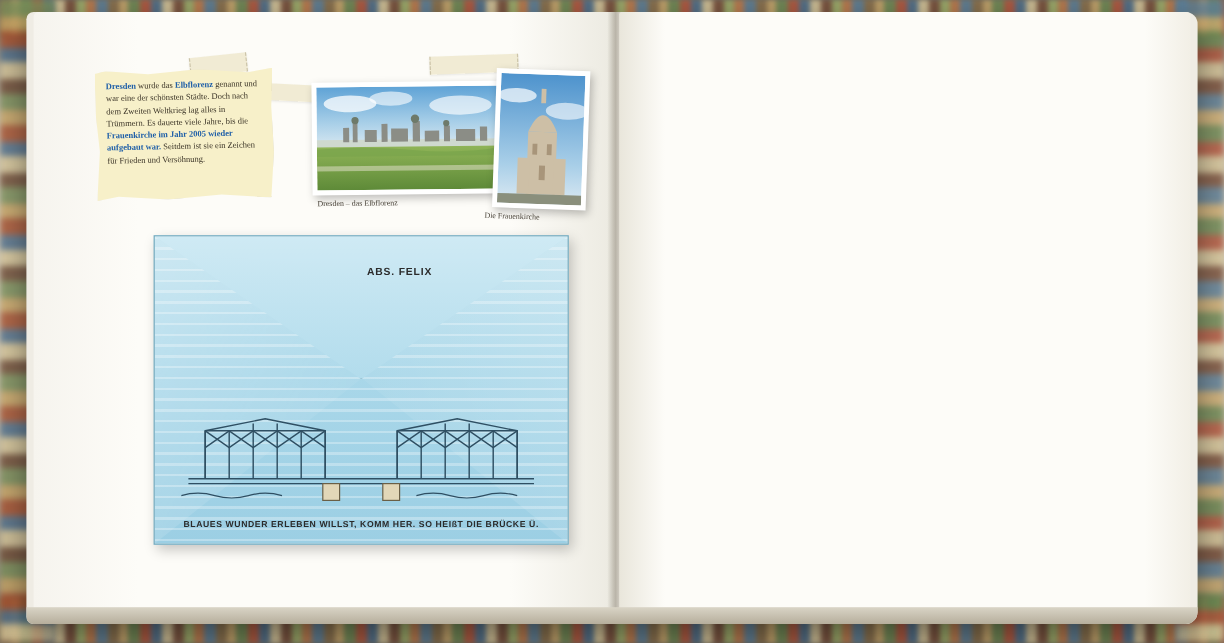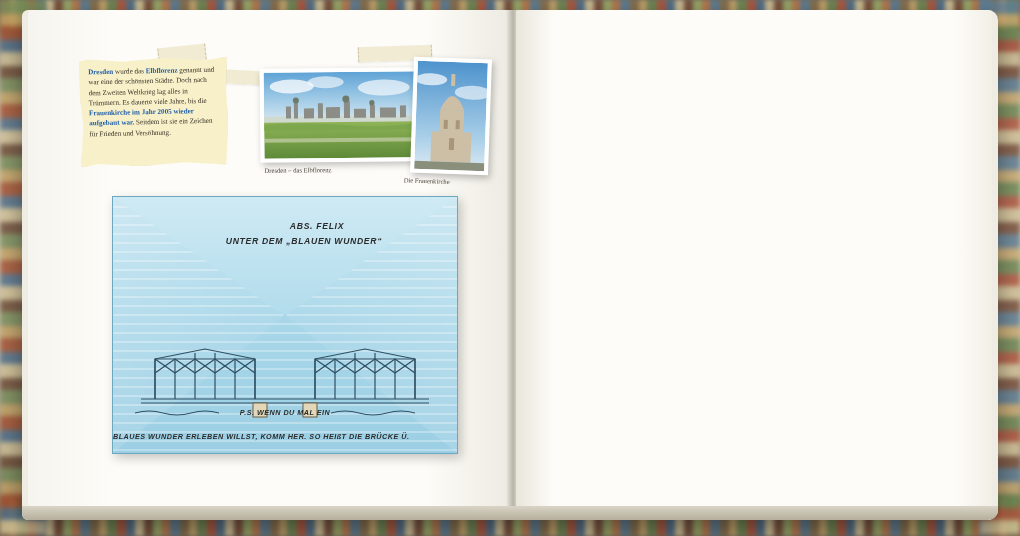--- a/index.html
+++ b/index.html
@@ -95,26 +95,25 @@
   .cap{
     position:absolute;font-family:"Liberation Serif", serif;
     font-size:6.6px;color:#4a443a;white-space:nowrap;
   }
 
   .photo-elbe{left:232px;top:58px;width:164px;height:94px;transform:rotate(-0.6deg);}
   .photo-frauen{left:384px;top:48px;width:78px;height:116px;transform:rotate(2deg);}
 
   
   .envelope{
-    position:absolute;left:84px;top:186px;width:344px;height:256px;
+    position:absolute;left:100px;top:186px;width:344px;height:256px;
     background:linear-gradient(180deg,#bfe2ef 0%,#a9d7e9 45%,#9ccfe4 100%);
     border:1px solid #6ea8bf;
     box-shadow:3px 4px 10px rgba(0,0,0,.22);
     overflow:hidden;
-    font-style:italic;
   }
   .env-waves{position:absolute;inset:0;
     background:repeating-linear-gradient(180deg,rgba(255,255,255,.30) 0 2px,rgba(255,255,255,0) 2px 9px);}
   .env-flap{
     position:absolute;left:0;top:0;width:100%;height:118px;
     background:linear-gradient(180deg,#cfeaf4,#b2dcec);
     clip-path:polygon(0 0,100% 0,50% 100%);
     border-bottom:1px solid rgba(90,150,175,.45);
   }
   .env-fold-l{position:absolute;left:0;top:0;width:50%;height:100%;
@@ -129,21 +128,21 @@
     font-family:"Liberation Sans", sans-serif;
     font-size:8.6px;line-height:1.75;letter-spacing:.7px;
     color:#2b2b2b;text-align:center;font-weight:bold;
   }
   .env-addr .l1{margin-left:26px;}
   .env-ps{
     position:absolute;left:0;right:0;bottom:36px;text-align:center;
     font-size:7.2px;letter-spacing:.5px;color:#2b2b2b;font-weight:bold;
   }
   .env-bottom{
-    position:absolute;left:0;right:0;bottom:12px;
+    position:absolute;left:0;right:0;bottom:12px;text-align:center;
     font-size:7.2px;letter-spacing:.5px;color:#2b2b2b;font-weight:bold;
   }
   .bridge{position:absolute;left:22px;bottom:34px;width:300px;height:86px;}
   svg{display:block;}
 </style>
 </head>
 <body>
 
 <div class="stage">
   <div class="bg"></div>
@@ -238,21 +237,20 @@
       </div>
 
       <div class="envelope">
         <div class="env-waves"></div>
         <div class="env-fold-l"></div>
         <div class="env-fold-r"></div>
         <div class="env-flap"></div>
 
         <div class="env-addr">
           <div class="l1">ABS. FELIX</div>
-          <div>UNTER DEM „BLAUEN WUNDER“</div>
         </div>
 
         <svg class="bridge" viewBox="0 0 300 86">
           <g stroke="#2f4f63" stroke-width="1.2" fill="none">
             <path d="M6 70 L294 70"></path>
             <path d="M6 66 L294 66"></path>
             <path d="M20 66 L20 26 L120 26 L120 66"></path>
             <path d="M180 66 L180 26 L280 26 L280 66"></path>
             <path d="M20 26 L70 16 L120 26"></path>
             <path d="M180 26 L230 16 L280 26"></path>
@@ -266,21 +264,20 @@
           <g fill="#e2d7b8" stroke="#6a5f46" stroke-width="1">
             <rect x="118" y="70" width="14" height="14"></rect>
             <rect x="168" y="70" width="14" height="14"></rect>
           </g>
           <g stroke="#2f4f63" stroke-width="1" fill="none">
             <path d="M0 80 q14 -4 28 0 t28 0 t28 0"></path>
             <path d="M196 80 q14 -4 28 0 t28 0 t28 0"></path>
           </g>
         </svg>
 
-        <div class="env-ps">P.S. WENN DU MAL EIN</div>
         <div class="env-bottom">BLAUES WUNDER ERLEBEN WILLST, KOMM HER. SO HEIßT DIE BRÜCKE Ü.</div>
       </div>
     </div>
 
     <div class="gutter"></div>
 
     <div class="page right">
 
       
 

